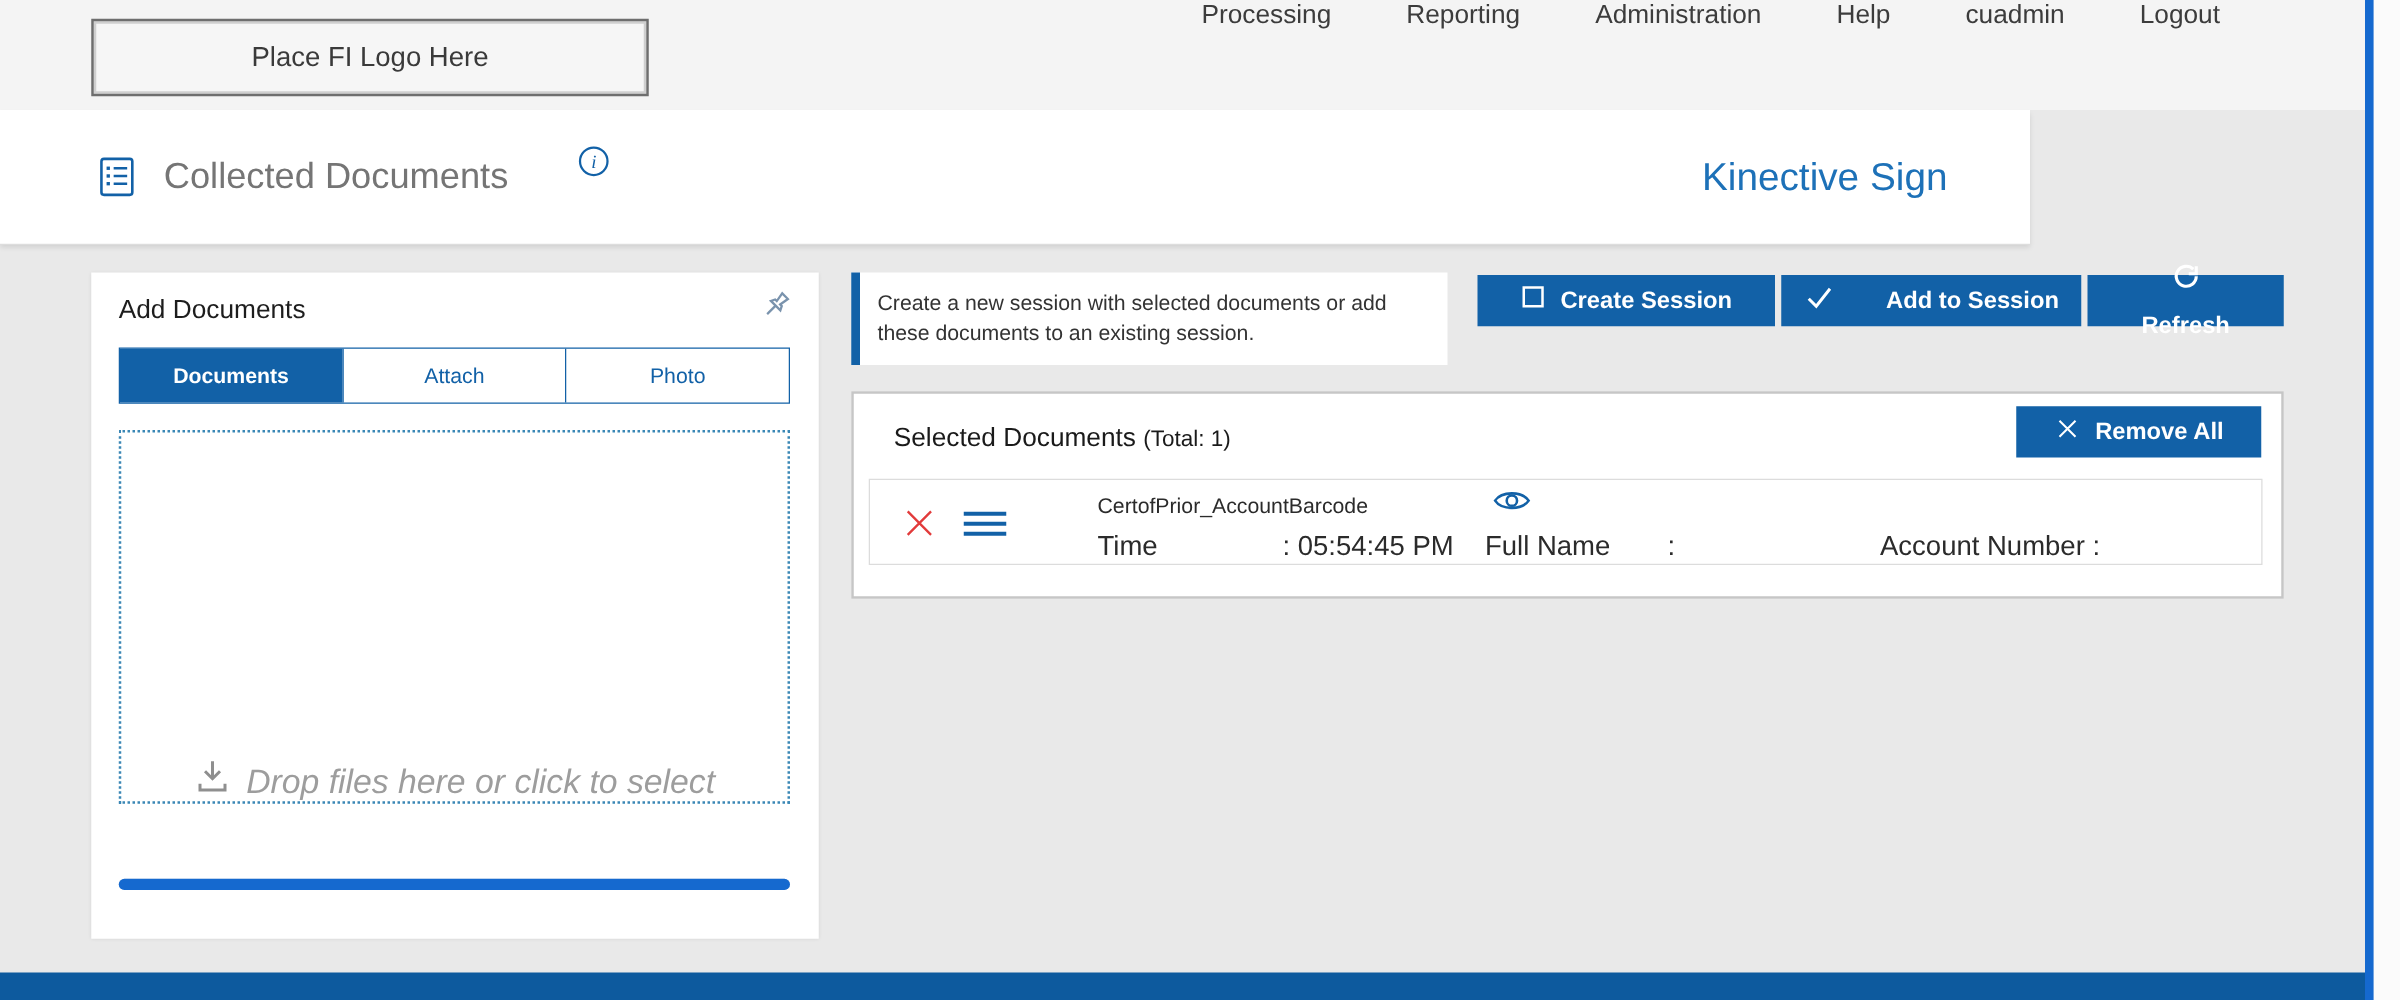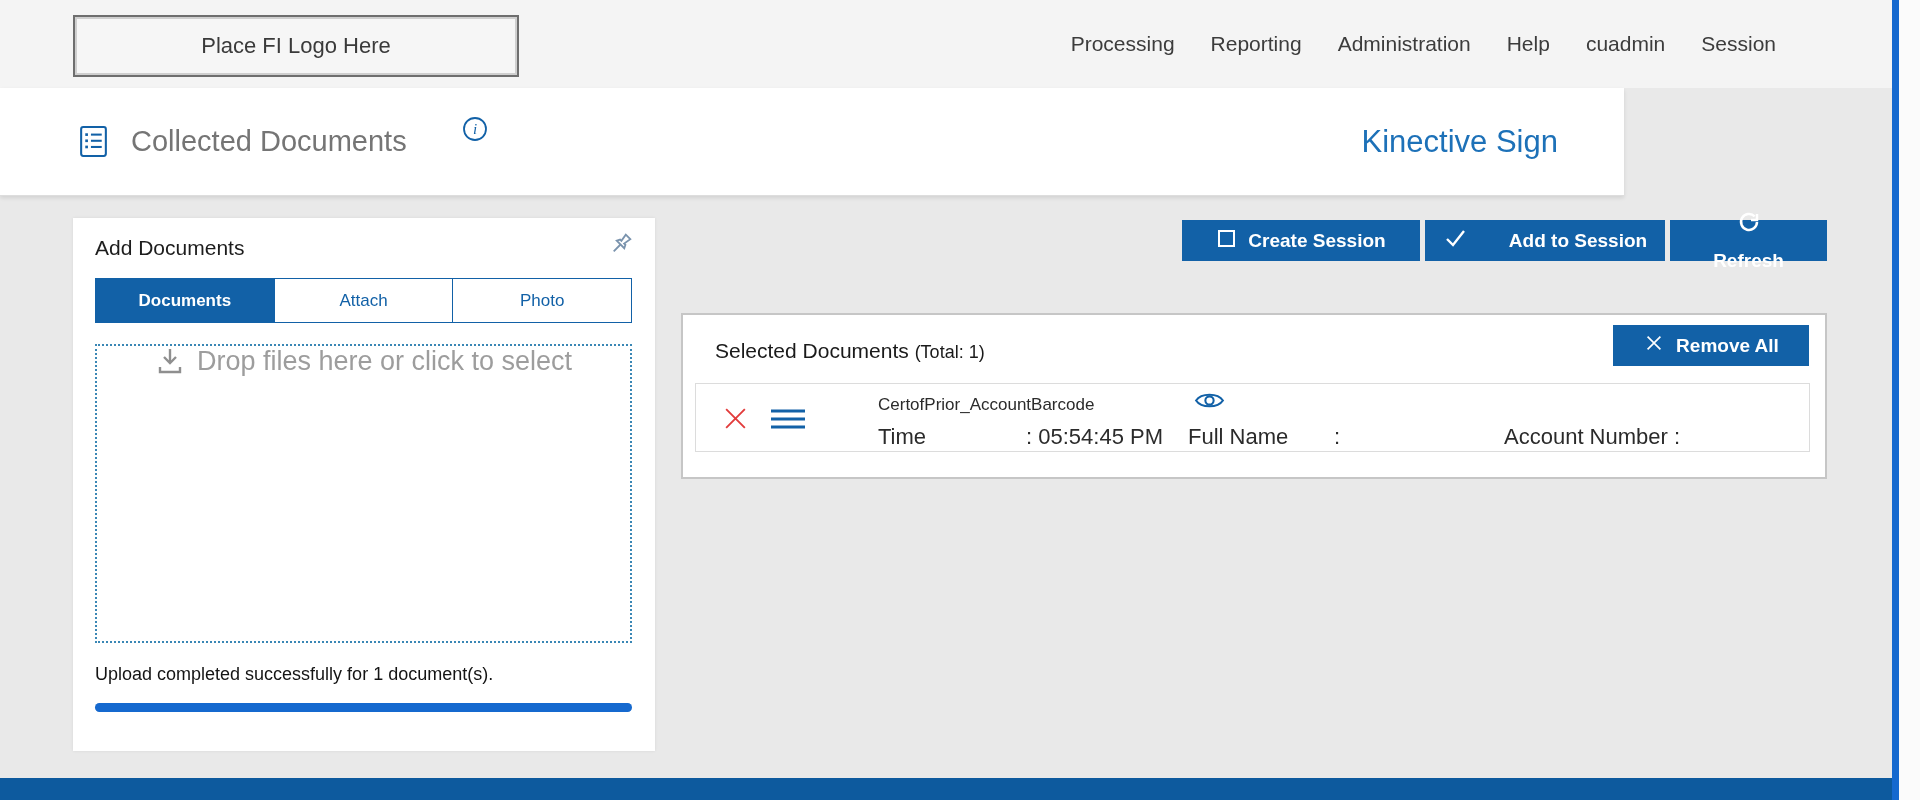--- a/index.html
+++ b/index.html
@@ -5,21 +5,21 @@
   * { box-sizing: border-box; margin: 0; padding: 0; }
   body { margin: 0; background: #fff; font-family: "Liberation Sans", sans-serif; }
   .app { position: relative; width: 1920px; height: 800px; overflow: hidden; background: #e9e9e9; padding-left: 32px; }
 
   
   .top-header { position: absolute; left: 0; top: 0; width: 1892px; height: 88px; background: #f4f4f4; }
   .logo-box { position: absolute; left: 73px; top: 15px; width: 446px; height: 62px;
               border: 2px solid #6e6e6e; box-shadow: inset 0 0 0 2px #cfcfcf;
               display: flex; align-items: center; justify-content: center; background: #f6f6f6; }
   .logo-box span { font-size: 22px; color: #3a3a3a; }
-  .top-nav { position: absolute; top: 0; right: 116px; height: 87px; display: flex; align-items: center; gap: 36px; }
+  .top-nav { position: absolute; top: 0; right: 116px; height: 87px; display: flex; gap: 60px; }
   .nav-item { font-size: 21px; color: #3c3c3c; cursor: pointer; white-space: nowrap; }
 
   
   .title-bar { position: absolute; left: 0; top: 88px; width: 1624px; height: 108px; background: #fff;
                border-bottom: 1px solid #ddd; box-shadow: 0 2px 4px rgba(0,0,0,0.10); }
   .doc-icon { position: absolute; left: 76px; top: 36px; }
   .page-title { position: absolute; left: 131px; top: 37px; font-size: 29px; color: #757575; }
   .info-icon { position: absolute; left: 462px; top: 28px; cursor: pointer; }
   .brand { position: absolute; right: 66px; top: 36px; font-size: 31px; color: #1d71b8; }
 
@@ -28,22 +28,22 @@
               box-shadow: 0 0 3px rgba(0,0,0,0.08); }
   .card-title { position: absolute; left: 22px; top: 18px; font-size: 21px; color: #1d1d1d; font-weight: 500; }
   .pin-icon { position: absolute; right: 20px; top: 12px; cursor: pointer; }
   .tab-bar { position: absolute; left: 22px; top: 60px; width: 537px; height: 45px;
              display: flex; border: 1px solid #1261a7; background: #fff; text-align: center; }
   .tab { flex: 1; display: flex; align-items: center; justify-content: center;
          font-size: 17px; color: #1261a7; font-weight: 500; cursor: pointer; }
   .tab + .tab { border-left: 1px solid #1261a7; }
   .tab.active { background: #1261a7; color: #fff; font-weight: bold; }
   .dropzone { position: absolute; left: 22px; top: 126px; width: 537px; height: 299px;
-              border: 2px dotted #3a87b5; display: flex; align-items: flex-start; justify-content: center;
-              gap: 12px; cursor: pointer; background: #fff; }
+              border: 2px dotted #3a87b5; display: flex; align-items: flex-end; justify-content: center;
+              gap: 12px; cursor: pointer; background: #fff; font-style: italic; }
   .drop-text { font-size: 27px; color: #9d9d9d; }
   .upload-status { position: absolute; left: 22px; top: 446px; font-size: 18px; color: #141414; }
   .progress-track { position: absolute; left: 22px; top: 485px; width: 537px; height: 9px; border-radius: 5px; background: #e4e4e4; }
   .progress-fill { width: 100%; height: 100%; border-radius: 5px; background: #1569cf; }
 
   
   .session-banner { position: absolute; left: 681px; top: 218px; width: 477px; height: 74px; background: #fff;
                     border-left: 7px solid #1261a7; padding: 13px 20px 12px 14px;
                     font-size: 17px; color: #333; line-height: 1.4; }
   .btn-blue { background: #1261a7; color: #fff; display: flex; align-items: center; justify-content: center;
@@ -84,21 +84,21 @@
   <div class="top-header">
     <div class="logo-box">
       <span>Place FI Logo Here</span>
     </div>
     <div class="top-nav">
       <span class="nav-item">Processing</span>
       <span class="nav-item">Reporting</span>
       <span class="nav-item">Administration</span>
       <span class="nav-item">Help</span>
       <span class="nav-item">cuadmin</span>
-      <span class="nav-item">Session</span>
+      <span class="nav-item">Logout</span>
     </div>
   </div>
 
   <div class="title-bar">
     <span class="doc-icon">
       <svg width="35" height="35" viewBox="0 0 34 34" fill="none" stroke="#1261a7" stroke-width="2">
         <rect x="5" y="3" width="24" height="28" rx="2"></rect>
         <rect x="9" y="9" width="2.6" height="2.6" fill="#1261a7" stroke="none"></rect>
         <rect x="9" y="15" width="2.6" height="2.6" fill="#1261a7" stroke="none"></rect>
         <rect x="9" y="21" width="2.6" height="2.6" fill="#1261a7" stroke="none"></rect>
@@ -135,26 +135,26 @@
     <div class="dropzone">
       <span>
         <svg width="30" height="30" viewBox="0 0 30 30" fill="none" stroke="#8f8f8f" stroke-width="2.4">
           <path d="M15 3v13"></path>
           <path d="M9 11l6 6 6-6"></path>
           <path d="M5 21v5h20v-5"></path>
         </svg>
       </span>
       <span class="drop-text">Drop files here or click to select</span>
     </div>
-    <div class="upload-status">Upload completed successfully for 1 document(s).</div>
     <div class="progress-track">
       <div class="progress-fill"></div>
     </div>
   </div>
 
+  <div class="session-banner">Create a new session with selected documents or add these documents to an existing session.</div>
 
   <div class="btn-blue btn-create">
     <span>
       <svg width="21" height="21" viewBox="0 0 21 21">
           <rect x="3" y="3" width="15" height="15" fill="none" stroke="#fff" stroke-width="2"></rect>
         </svg>
     </span>
     <span>Create Session</span>
   </div>
   <div class="btn-blue btn-add">

